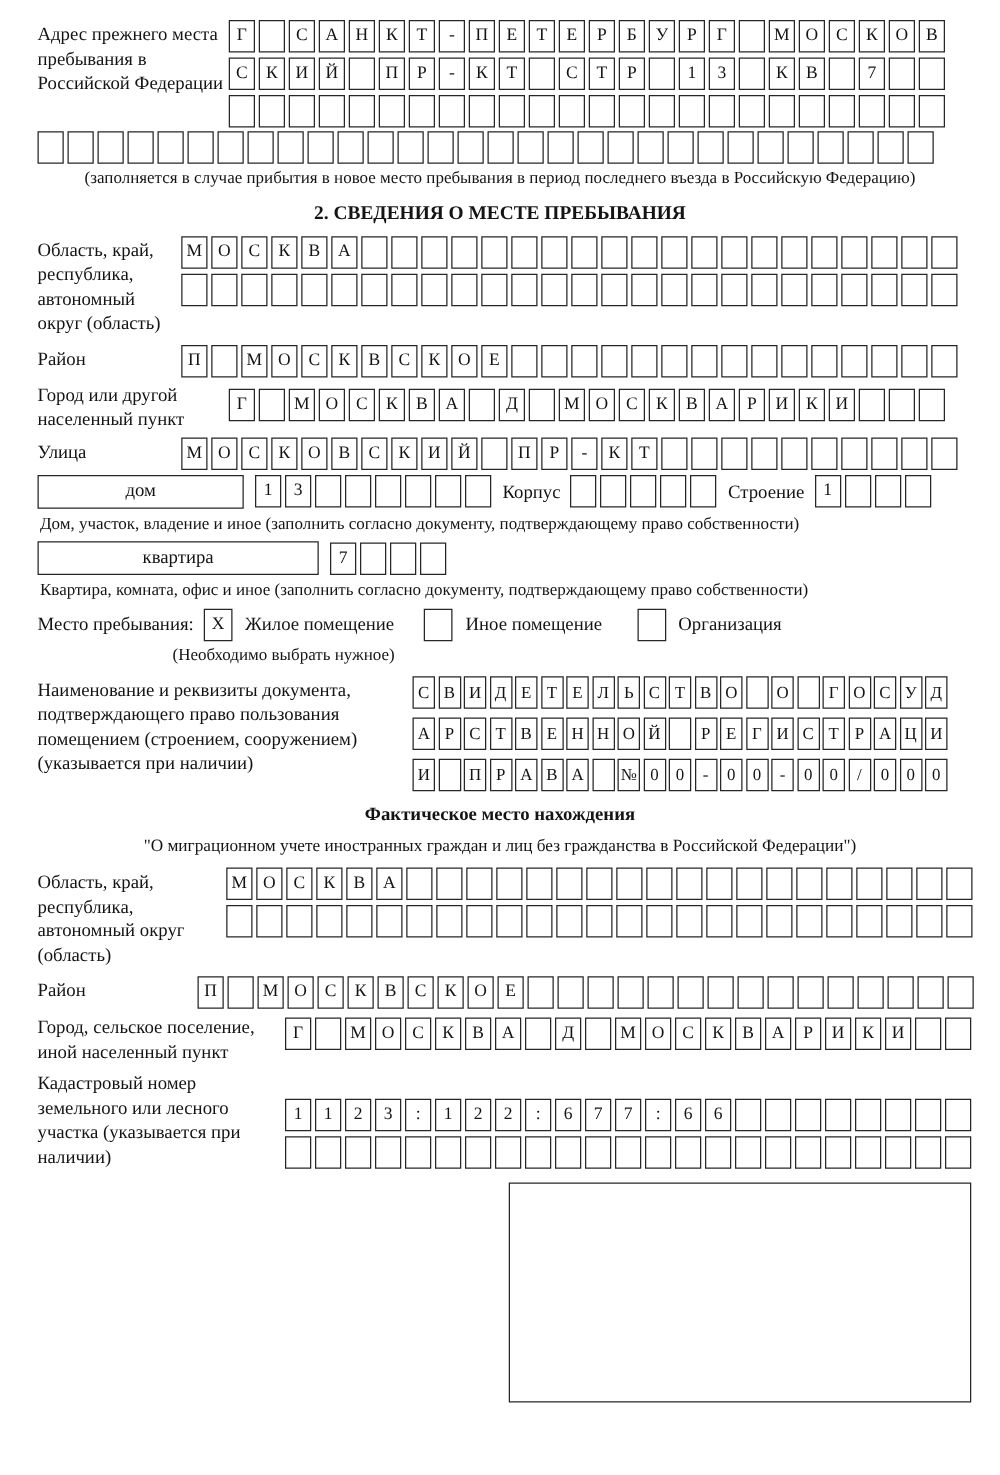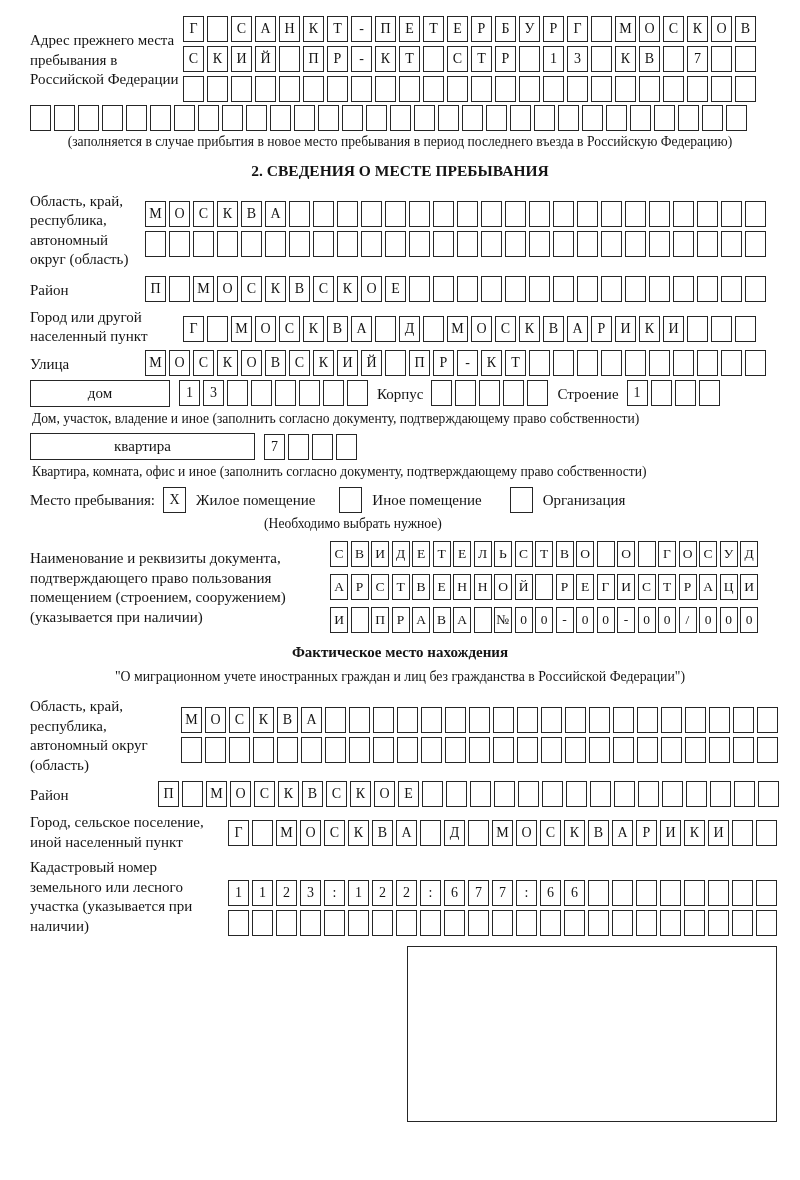--- a/index.html
+++ b/index.html
@@ -4,21 +4,21 @@
 <style>
   html,body{margin:0;padding:0;background:#ffffff;}
   body{
     width:800px;height:1180px;
     font-family:"Liberation Serif","DejaVu Serif",serif;
     color:#141414;font-size:15px;line-height:1.3;
     position:relative;overflow:hidden;
   }
   .page{padding:16px 30px 0 30px;}
   .hdr{ text-align:right; padding-right:26px; font-size:15px; margin-bottom:18px;}
-  .row{display:flex;align-items:center;margin-bottom:3px;}
+  .row{display:flex;align-items:flex-start;margin-bottom:3px;}
   .lbl{flex:none;padding-top:3px;}
   .gridcol{display:flex;flex-direction:column;gap:4px;}
   .cells{display:flex;}
   .cell{
     box-sizing:border-box;flex:none;
     width:21px;height:26px;margin-right:3px;
     border:1.6px solid #262626;background:#fff;
     display:flex;align-items:center;justify-content:center;
     font-size:14px;
   }
@@ -33,21 +33,21 @@
   }
   .inline-lbl{flex:none;padding:3px 8px 0 6px;}
   .chk{
     box-sizing:border-box;flex:none;width:23px;height:26px;
     border:1.6px solid #262626;margin:0 10px;
     display:flex;align-items:center;justify-content:center;
     font-size:14px;
   }
   .chkrow{display:flex;align-items:center;margin:6px 0 2px 0;}
   .chkrow .txt{padding-top:1px;}
-  .subnote{font-size:13.6px;text-align:center;width:430px;margin:0 0 8px 108px;}
+  .subnote{font-size:13.6px;text-align:left;width:430px;margin:0 0 8px 108px;}
   .fact-note{font-size:13.8px;text-align:center;margin:0 0 2px 0;}
   .confirm-col{width:400px;margin:10px 0 0 362px;}
   .confirm-box{
     box-sizing:border-box;width:370px;height:176px;margin:0 auto 8px auto;
     border:1.8px solid #262626;background:#fff;
   }
   .w-prev{width:153px;}
   .w-obl{width:115px;}
   .w-city2{width:153px;}
   .w-doc{width:300px;padding-right:10px;box-sizing:border-box;}
@@ -332,21 +332,21 @@
         <div class="cell"></div>
         <div class="cell"></div>
         <div class="cell"></div>
         <div class="cell"></div>
         <div class="cell"></div>
         <div class="cell"></div>
       </div>
   </div>
 
   <div class="row" style="align-items:center;margin-top:4px;">
-    <div class="boxlabel" style="width:140px;">дом</div>
+    <div class="boxlabel" style="width:165px;">дом</div>
     <div class="cells">
         <div class="cell">1</div>
         <div class="cell">3</div>
         <div class="cell"></div>
         <div class="cell"></div>
         <div class="cell"></div>
         <div class="cell"></div>
         <div class="cell"></div>
         <div class="cell"></div>
       </div>

